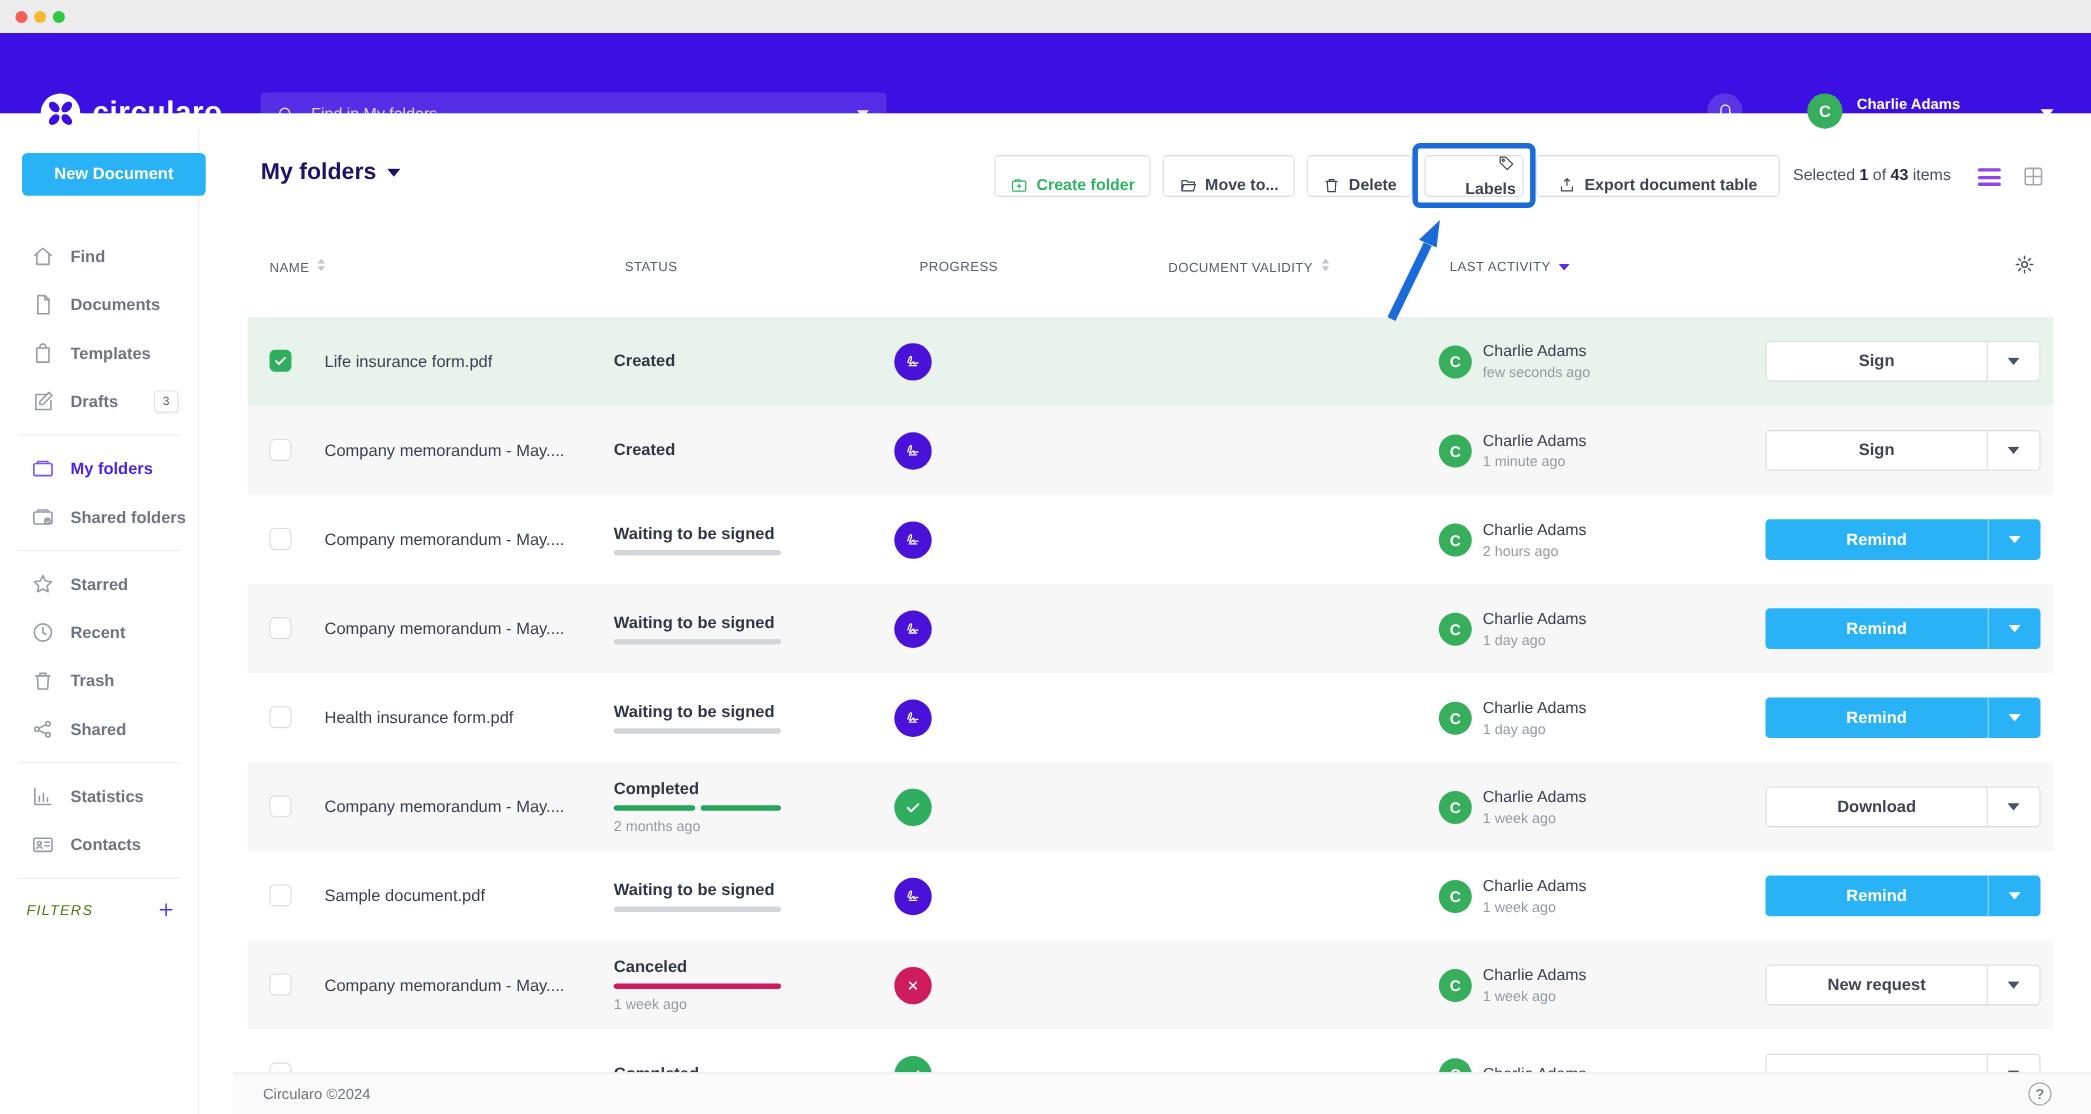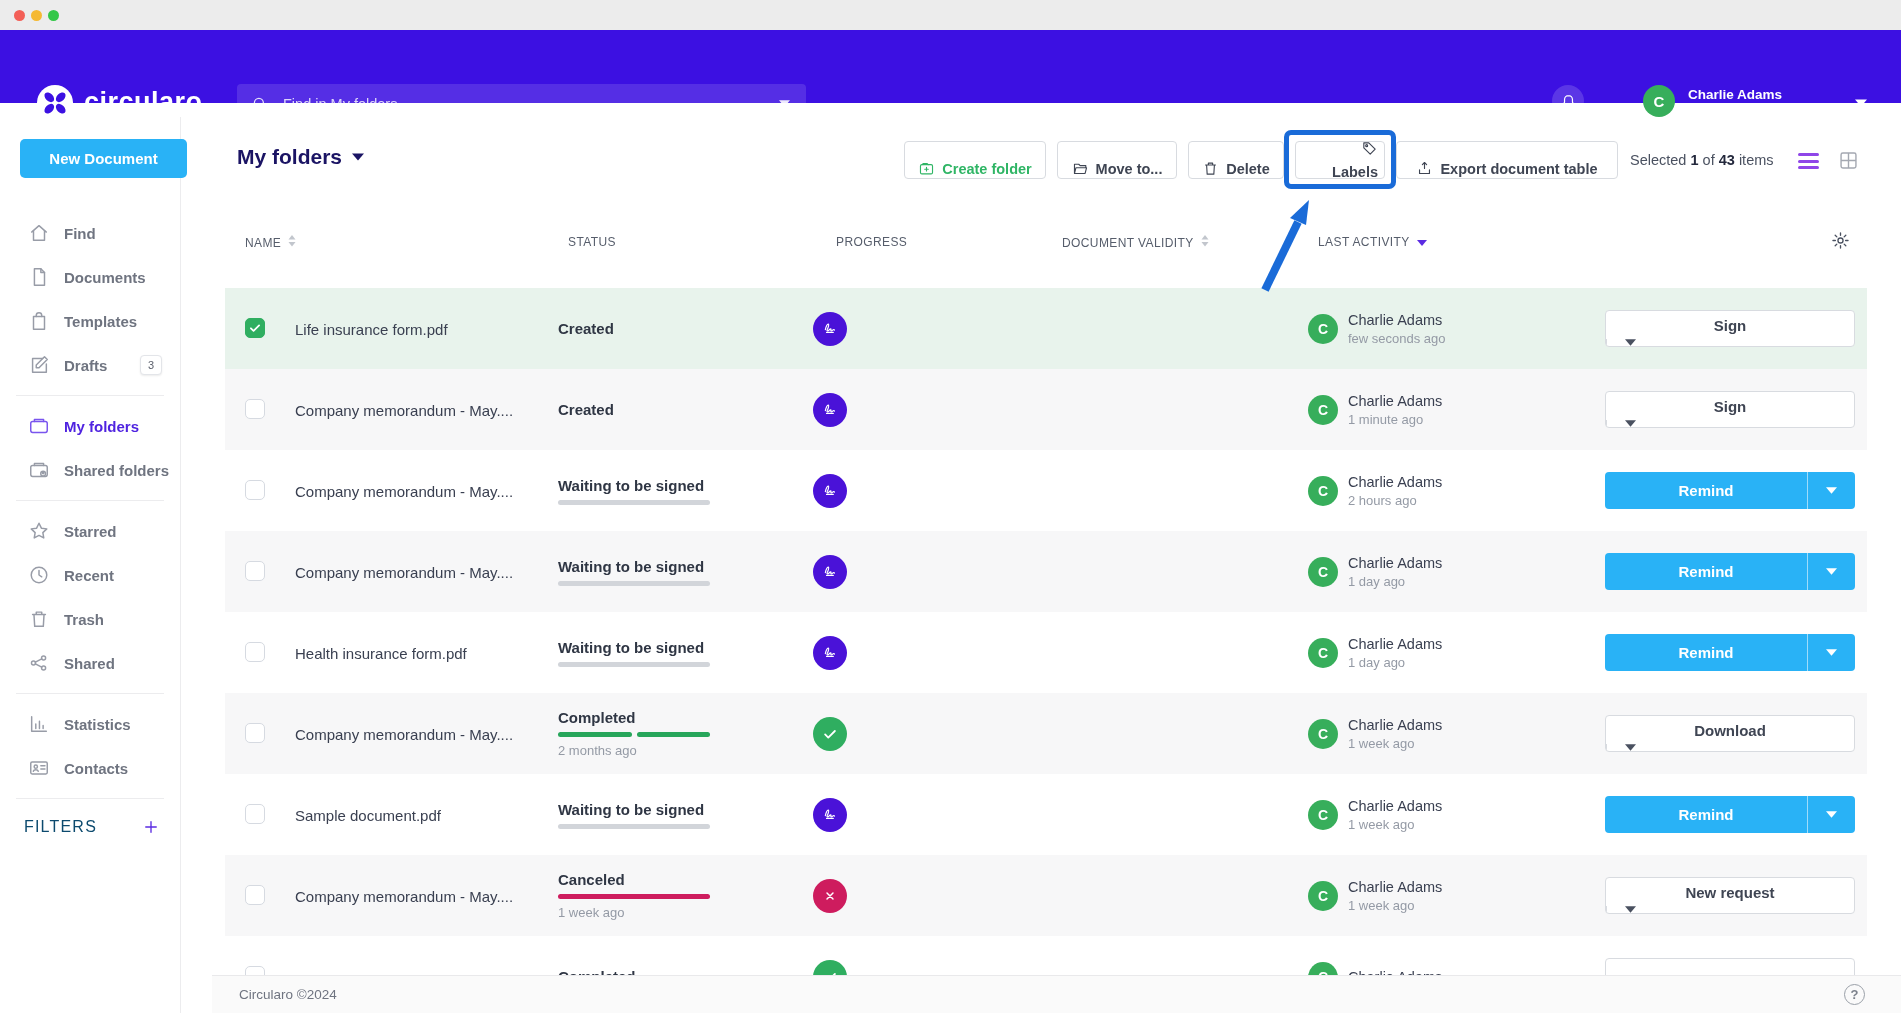--- a/index.html
+++ b/index.html
@@ -30,21 +30,21 @@
   .new-doc{position:absolute;left:20px;top:22px;width:167px;height:39px;background:#29b2f6;border:none;border-radius:5px;color:#fff;font-size:15px;font-weight:700;font-family:"Liberation Sans",sans-serif;cursor:pointer;}
   .side-nav{position:absolute;top:94px;left:0;right:0;}
   .side-item{height:44px;display:flex;align-items:center;padding-left:28px;position:relative;cursor:pointer;}
   .side-item .ic{width:22px;height:22px;color:#989ca7;display:flex;}
   .side-item .lb{margin-left:14px;font-size:15px;color:#6f7480;font-weight:600;}
   .side-item.active .ic{color:#7a55ee;}
   .side-item.active .lb{color:#4f23e0;}
   .side-badge{position:absolute;right:18px;top:12px;min-width:14px;height:16px;padding:1px 3px;background:#fff;border:1px solid #e3e5e9;border-radius:4px;box-shadow:0 1px 2px rgba(0,0,0,.08);font-size:11px;color:#5a5f6b;display:flex;align-items:center;justify-content:center;}
   .side-div{height:1px;background:#ececee;margin:8px 16px;}
   .filters-row{height:40px;display:flex;align-items:center;padding:0 20px 0 24px;justify-content:space-between;}
-  .filters-lb{font-size:16px;color:#0c4a6e;letter-spacing:1.2px;}
+  .filters-lb{font-size:13px;color:#4d7c0f;letter-spacing:1.2px;font-style:italic;}
   .filters-plus{color:#5b2be2;display:flex;cursor:pointer;}
 
   
   .page-title{position:absolute;left:237px;top:145px;font-size:21px;font-weight:700;color:#1b1464;display:flex;align-items:center;gap:10px;cursor:pointer;}
   .toolbar{position:absolute;left:904px;top:141px;height:38px;display:flex;gap:11px;}
   .tbtn{box-sizing:border-box;height:38px;border:1px solid #d8dbe0;border-radius:4px;background:#fff;display:flex;align-items:flex-end;justify-content:center;gap:7px;font-size:14.5px;color:#3f4553;font-weight:600;cursor:pointer;}
   .tbtn .ic{width:17px;height:17px;display:flex;}
   .tbtn:nth-child(1){width:142px;color:#2fb565;}
   .tbtn:nth-child(2){width:120px;}
   .tbtn:nth-child(3){width:96px;}
@@ -81,21 +81,21 @@
   .p-badge.sig{background:#4a12d8;}
   .p-badge.ok{background:#2fae60;}
   .p-badge.fail{background:#ce1c5e;}
   .avatar-sm{position:absolute;left:1083px;top:50%;margin-top:-15px;width:30px;height:30px;border-radius:50%;background:#37ae5b;color:#fff;font-size:14px;font-weight:700;display:flex;align-items:center;justify-content:center;}
   .activity{position:absolute;left:1123px;top:50%;transform:translateY(-50%);}
   .activity .an{font-size:14.5px;color:#3a4051;font-weight:500;}
   .activity .at{font-size:13px;color:#949aa5;margin-top:3px;}
   .action{position:absolute;left:1380px;top:50%;margin-top:-18.5px;width:250px;height:37px;box-sizing:border-box;border-radius:4px;display:flex;overflow:hidden;cursor:pointer;}
   .action .main{flex:1;display:flex;align-items:center;justify-content:center;font-size:15px;}
   .action .caret-cell{width:47px;display:flex;align-items:center;justify-content:center;}
-  .action.white{background:#fff;border:1px solid #d8dbe0;color:#3f4553;flex-direction:column;}
+  .action.white{background:#fff;border:1px solid #d8dbe0;color:#3f4553;}
   .action.white .main{font-weight:600;}
   .action.white .caret-cell{border-left:1px solid #d8dbe0;color:#4a5160;}
   .action.blue{background:#29b2f6;color:#fff;}
   .action.blue .main{font-weight:700;}
   .action.blue .caret-cell{border-left:1px solid rgba(255,255,255,.55);color:#fff;}
 
   
   .ann-box{position:absolute;left:1284px;top:130px;width:112px;height:59px;box-sizing:border-box;border:5px solid #1a6bd8;border-radius:7px;pointer-events:none;}
   .ann-arrow{position:absolute;left:1245px;top:190px;pointer-events:none;}
 

